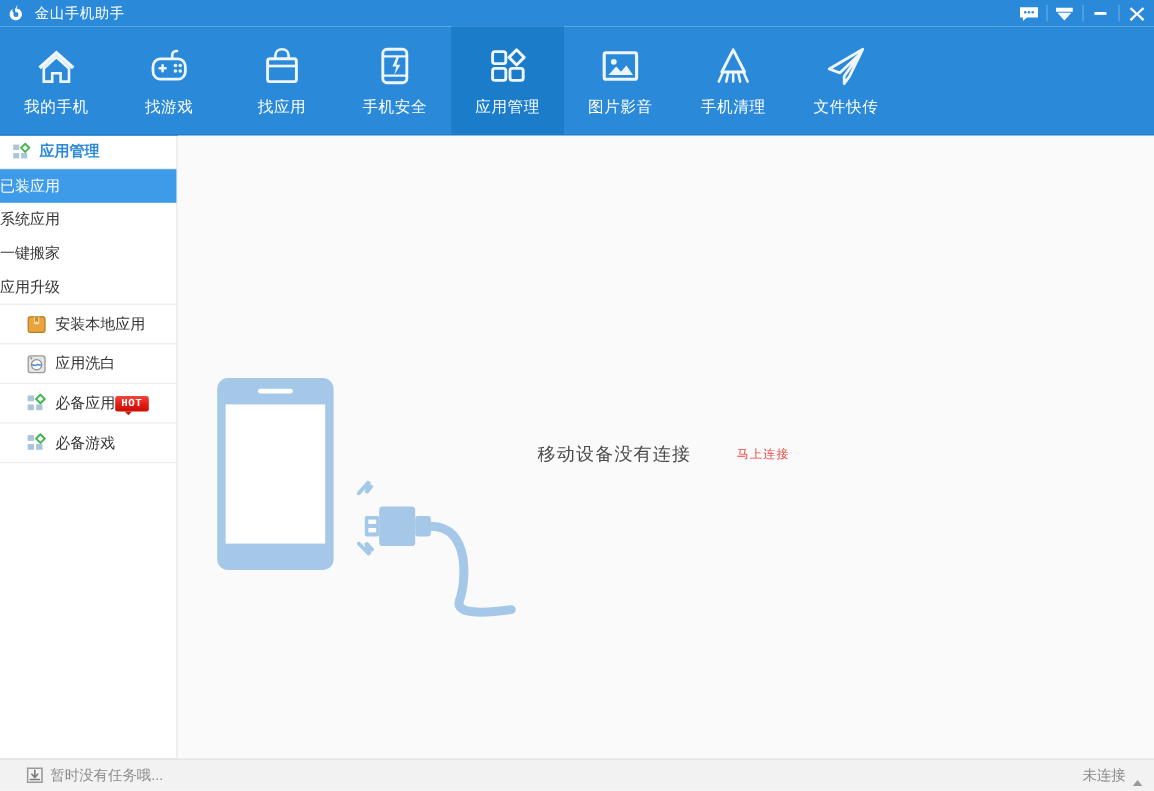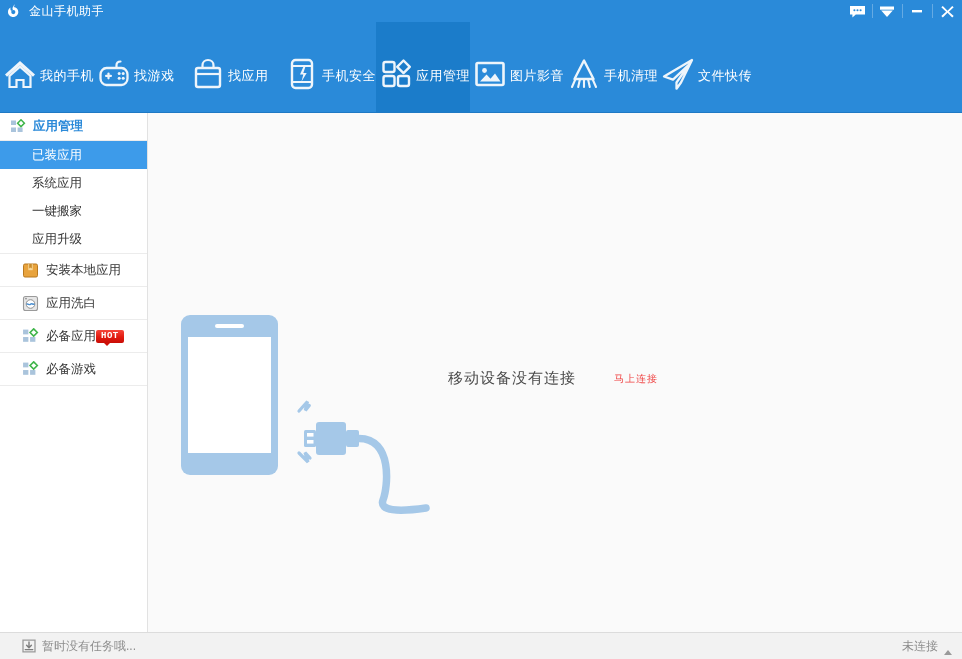--- a/index.html
+++ b/index.html
@@ -78,20 +78,21 @@
     background: #2a8ad9;
     display: flex;
     align-items: stretch;
     flex: 0 0 auto;
     position: relative;
     border-bottom: 1px solid #1f79c4;
   }
   .navitem {
     width: 94px;
     display: flex;
+    flex-direction: column;
     align-items: center;
     justify-content: flex-start;
     padding-top: 13px;
     box-sizing: border-box;
     cursor: default;
   }
   .navitem.active {
     background: #1b7cca;
   }
   .navicon {
@@ -143,21 +144,20 @@
   }
   .sb-group-title {
     color: #2b8ad9;
     font-size: 12.5px;
     font-weight: bold;
   }
   .sb-sub {
     height: 28px;
     display: flex;
     align-items: center;
-    padding-left: 32px;
     box-sizing: border-box;
     color: #333333;
     font-size: 12.5px;
     cursor: default;
   }
   .sb-sub.selected {
     background: #3d9bea;
     color: #ffffff;
   }
   .sb-row {

